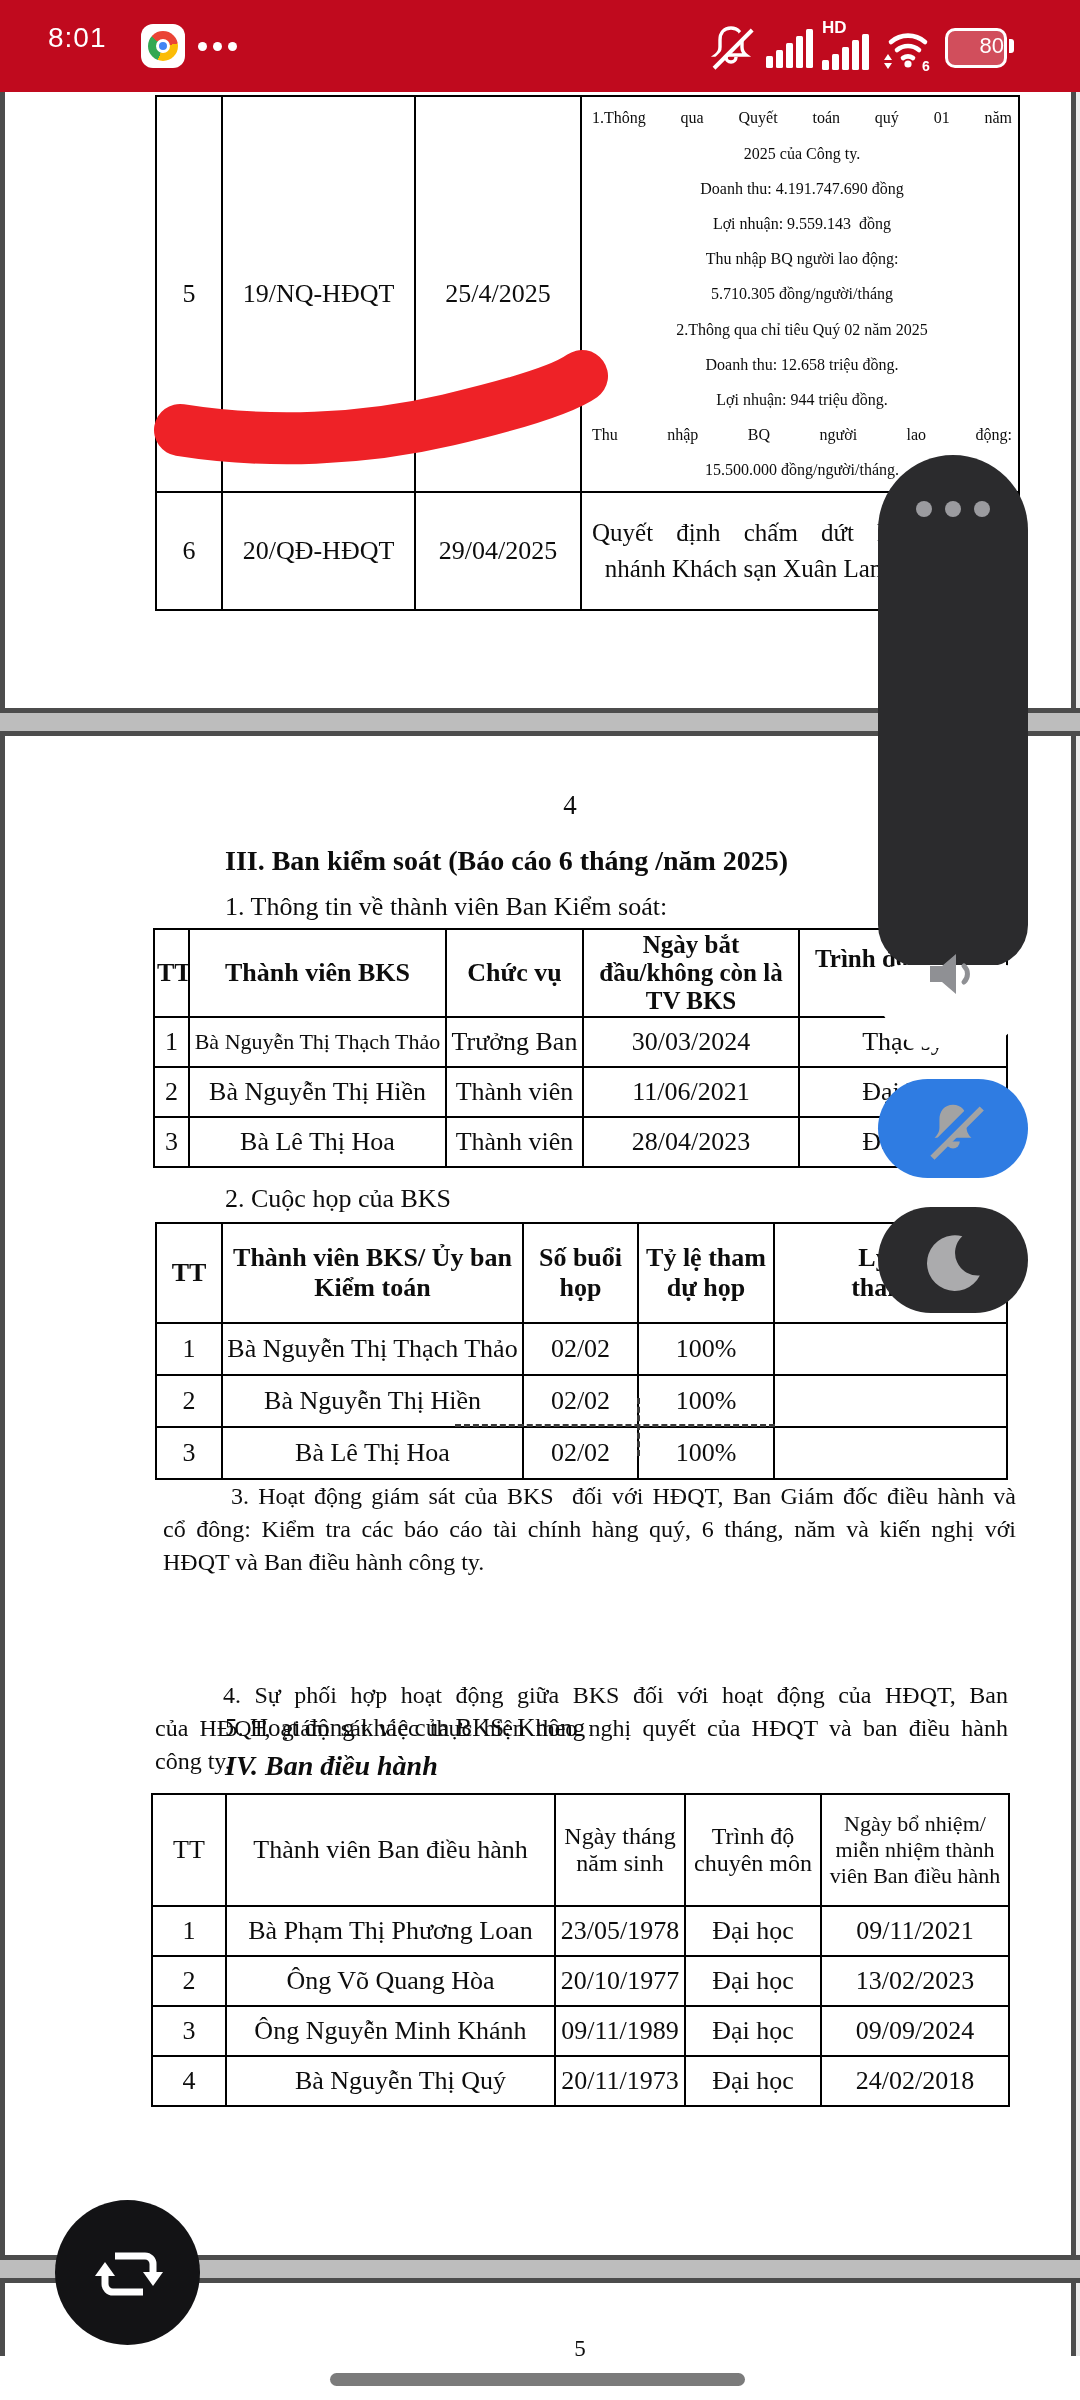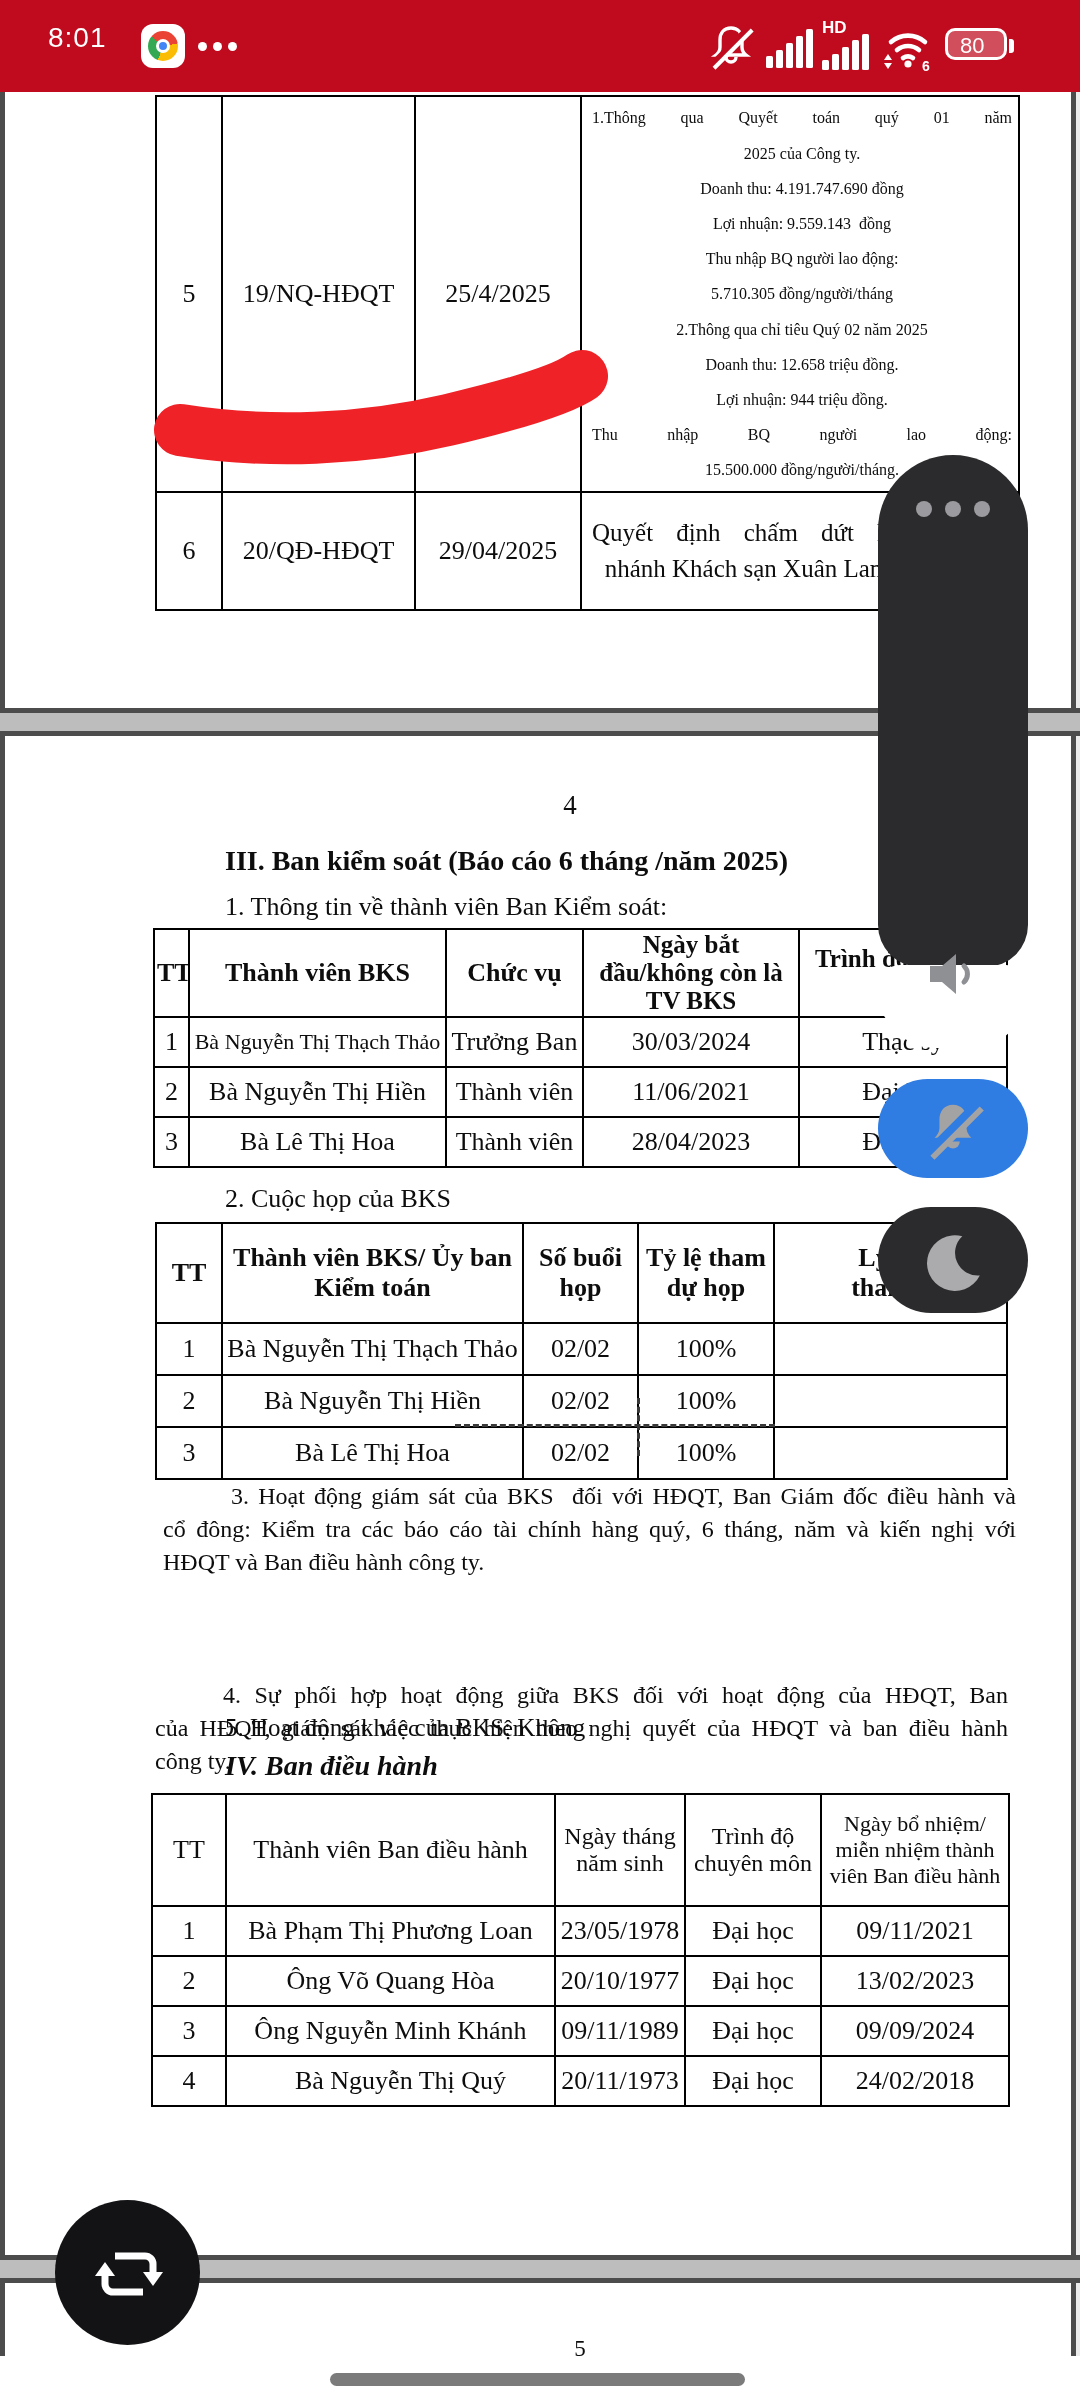--- a/index.html
+++ b/index.html
@@ -345,20 +345,20 @@
     <svg class="abs" style="left:880px;top:24px;" width="54" height="48" viewBox="0 0 54 48">
       <path d="M11 18 a26 26 0 0 1 34 0" stroke="#fff" stroke-width="4.6" fill="none" stroke-linecap="round"></path>
       <path d="M17 26 a17 17 0 0 1 22 0" stroke="#fff" stroke-width="4.6" fill="none" stroke-linecap="round"></path>
       <path d="M23 34 a9 9 0 0 1 10 0" stroke="#fff" stroke-width="4.6" fill="none" stroke-linecap="round"></path>
       <circle cx="28" cy="40" r="3.6" fill="#fff"></circle>
       <polygon points="4,36 12,36 8,30" fill="#fff"></polygon>
       <polygon points="4,39 12,39 8,45" fill="#fff"></polygon>
       <text x="42" y="47" font-size="14" font-weight="bold" fill="#fff" font-family="Liberation Sans, sans-serif">6</text>
     </svg>
 
-    <div class="abs" style="left:945px;top:28px;width:62px;height:32px;border:3px solid #fff;border-radius:10px;
-         background:rgba(255,255,255,0.28);box-sizing:border-box;text-align:left;padding-left:12px;">
+    <div class="abs" style="left:945px;top:28px;width:62px;height:40px;border:3px solid #fff;border-radius:10px;
+         background:rgba(255,255,255,0.28);box-sizing:border-box;text-align:right;padding-left:12px;">
       <span style="font-size:22px;line-height:30px;color:#fff;">80</span>
     </div>
     <div class="abs" style="left:1009px;top:39px;width:5px;height:14px;background:#fff;border-radius:0 3px 3px 0;"></div>
   </div>
 
 </div>
 
 </body></html>

